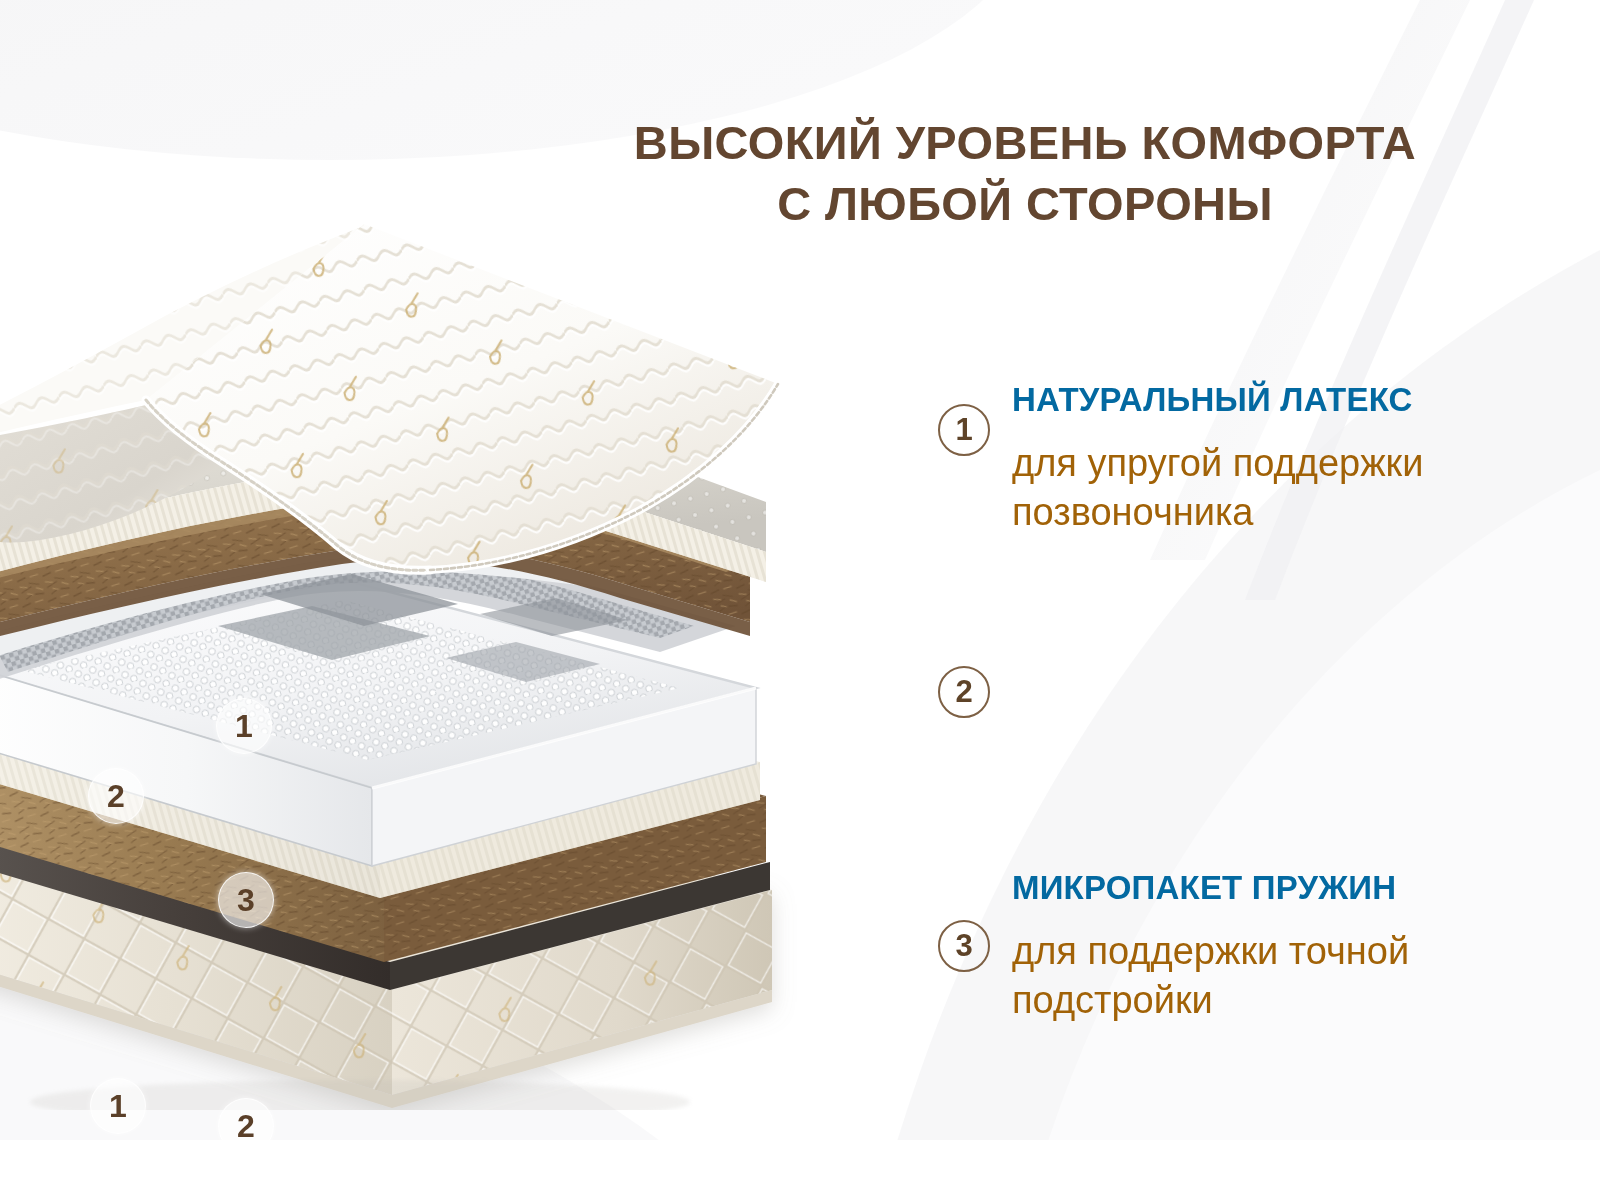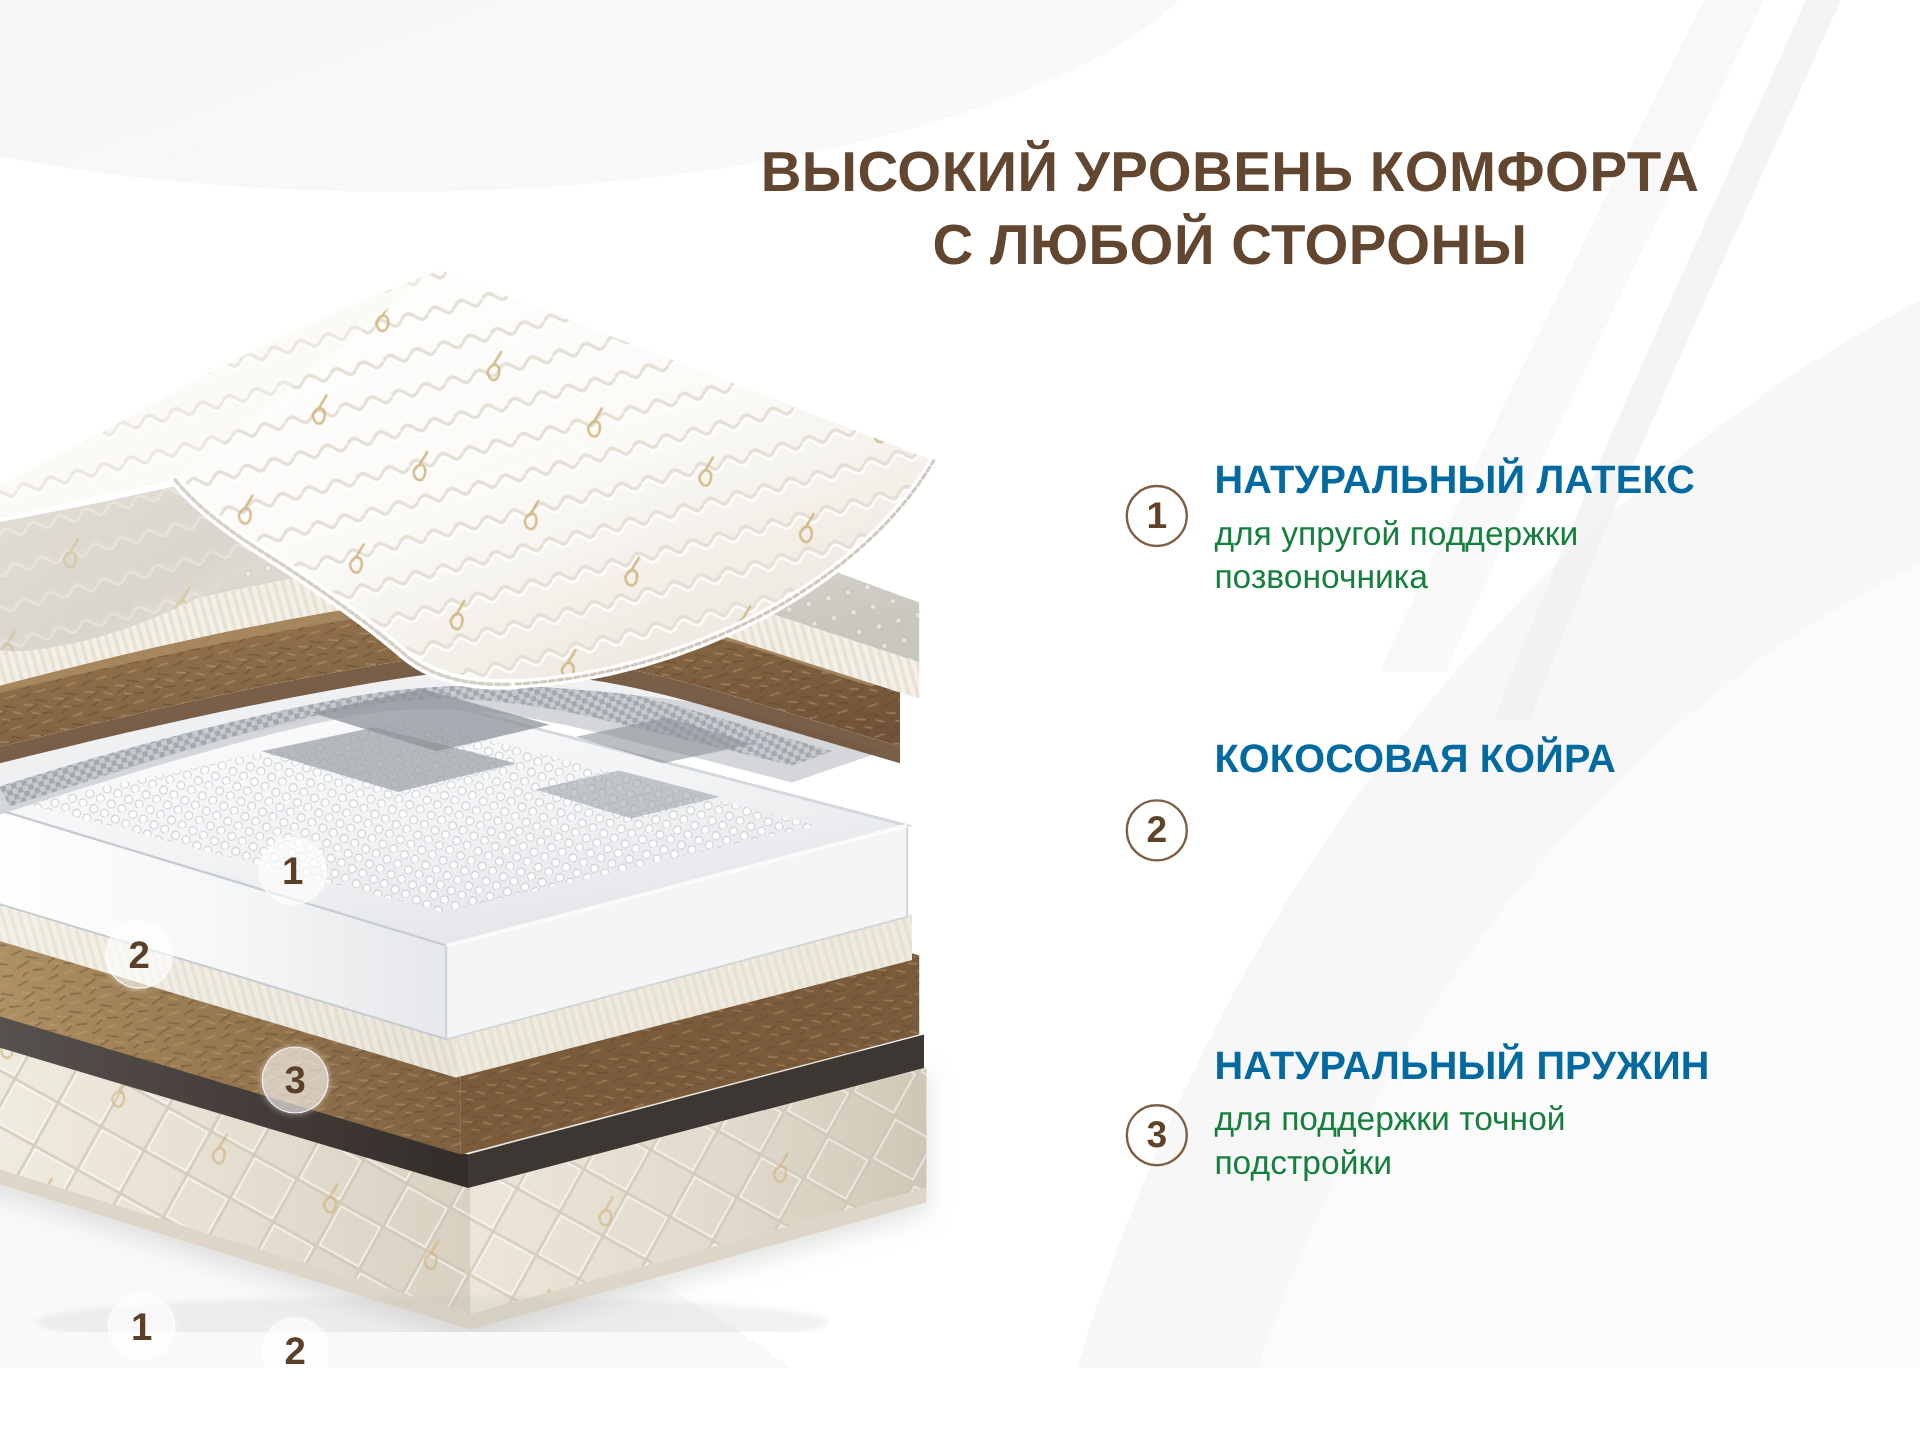--- a/index.html
+++ b/index.html
@@ -52,21 +52,21 @@
   .legend-item.i1 .badge{margin-top:22px;}
   .legend-item.i2 .badge{margin-top:52px;}
   .legend-item.i3 .badge{margin-top:50px;}
 
   .legend-text{margin-left:22px;}
   .legend-head{
     color:#0369a1;font-weight:bold;font-size:33px;
     line-height:1.12;letter-spacing:0.2px;white-space:nowrap;
   }
   .legend-sub{
-    color:#15803d;font-size:28px;line-height:1.30;margin-top:8px;
+    color:#a16207;font-size:38px;line-height:1.30;margin-top:20px;
     font-weight:400;white-space:pre-line;
   }
 
   
   .mattress{position:absolute;left:-40px;top:190px;width:880px;height:920px;z-index:20;}
   .marker{
     position:absolute;
     width:54px;height:54px;border-radius:50%;
     display:flex;align-items:center;justify-content:center;
     font-size:32px;font-weight:bold;color:#5b4029;
@@ -415,28 +415,27 @@
       <div class="legend-text">
         <div class="legend-head">НАТУРАЛЬНЫЙ ЛАТЕКС</div>
         <div class="legend-sub">для упругой поддержки
 позвоночника</div>
       </div>
     </div>
 
     <div class="legend-item i2">
       <div class="badge">2</div>
       <div class="legend-text">
-        <div class="legend-head">КОКОСОВАЯ КОЙРА</div>
       </div>
     </div>
 
     <div class="legend-item i3">
       <div class="badge">3</div>
       <div class="legend-text">
-        <div class="legend-head">НАТУРАЛЬНЫЙ ПРУЖИН</div>
+        <div class="legend-head">МИКРОПАКЕТ ПРУЖИН</div>
         <div class="legend-sub">для поддержки точной
 подстройки</div>
       </div>
     </div>
 
   </div>
 
 </div>
 
 </body></html>

